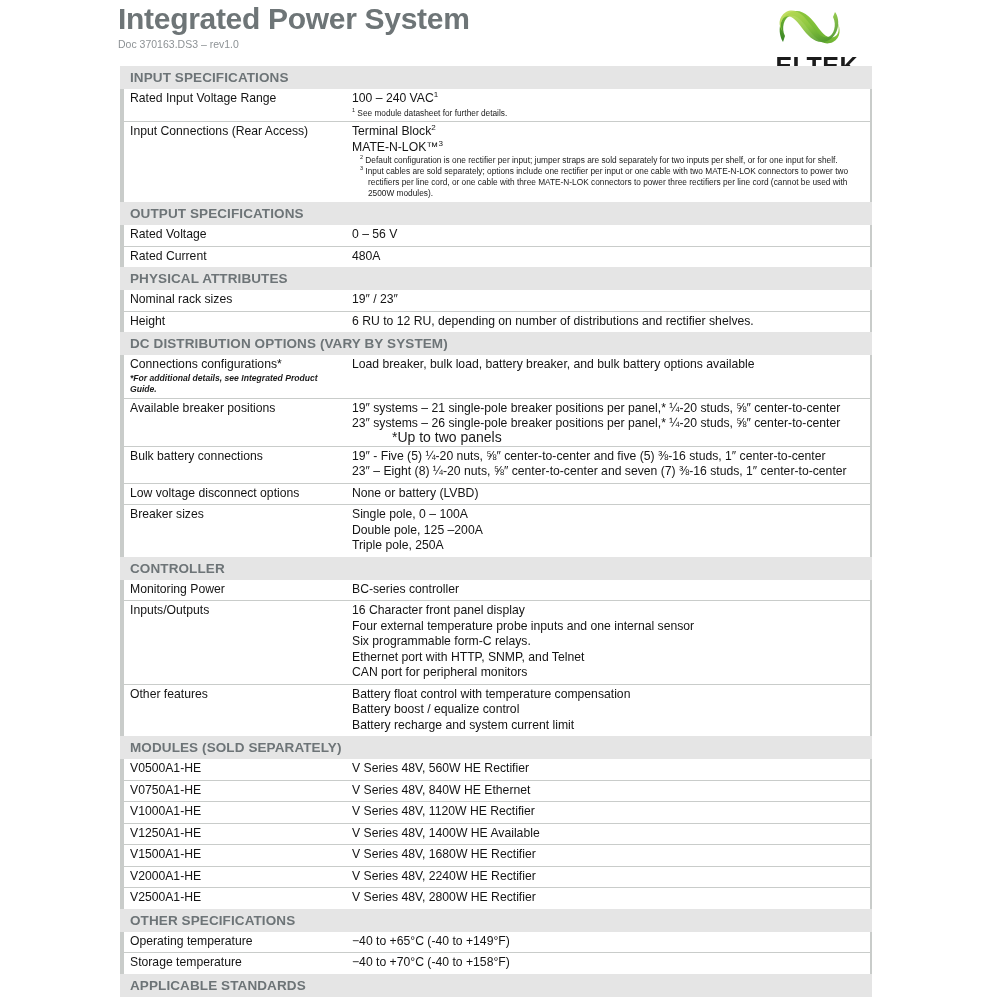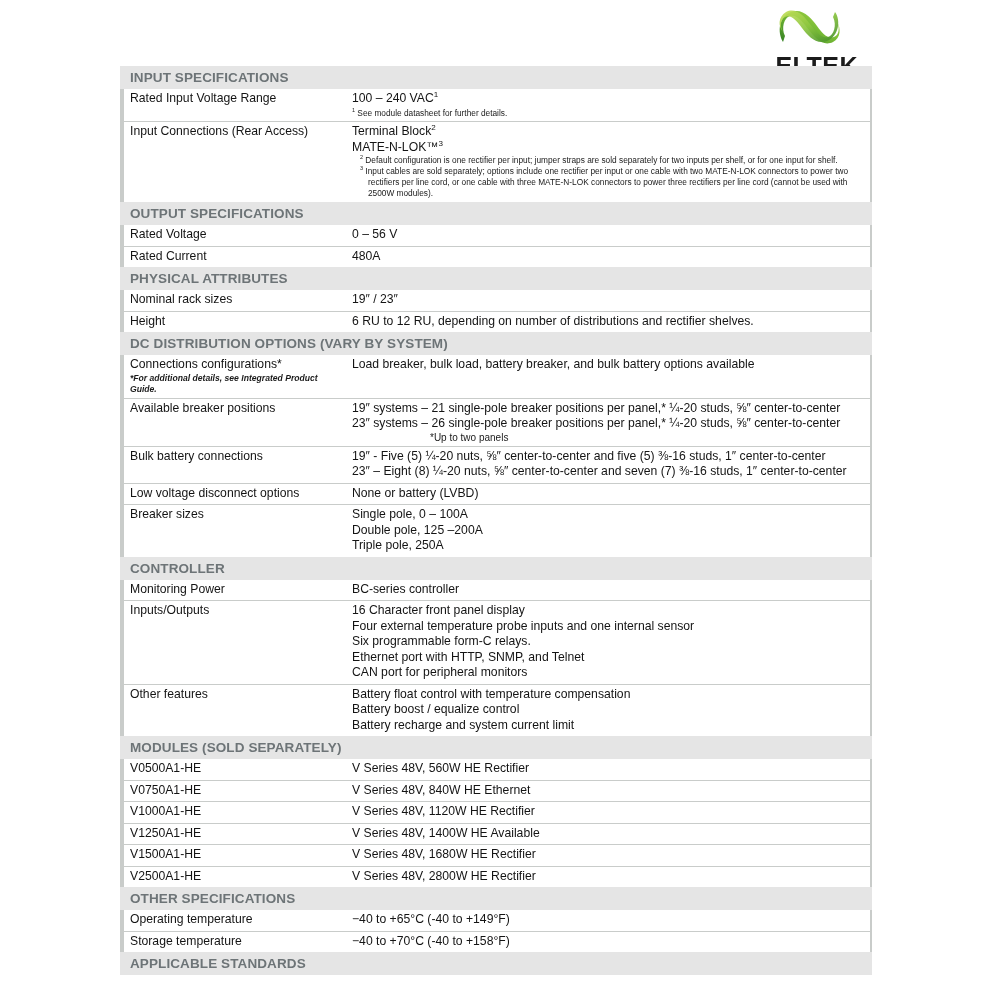--- a/index.html
+++ b/index.html
@@ -122,31 +122,35 @@
     display: block;
     font-size: 8.3px;
     line-height: 11px;
     margin-left: 8px;
     text-indent: -8px;
     padding-left: 8px;
     color: #1a1a1a;
   }
   .note-center {
     display: block;
-    font-size: 10px;
+    font-size: 14px;
     line-height: 11px;
-    margin-left: 78px;
+    margin-left: 40px;
     color: #1a1a1a;
   }
   sup { font-size: 0.66em; vertical-align: super; line-height: 0; }
 </style>
 </head>
 <body>
 
 <div class="doc-header">
+  <div class="title-block">
+    <div class="doc-title">Integrated Power System</div>
+    <div class="doc-subtitle">Doc 370163.DS3 – rev1.0</div>
+  </div>
   <div class="logo-block">
     <svg class="logo-mark" width="68" height="42" viewBox="0 0 68 42">
       <defs>
         <linearGradient id="gA" x1="0" y1="1" x2="1" y2="0">
           <stop offset="0%" stop-color="#2f7d22"></stop>
           <stop offset="55%" stop-color="#7cbe37"></stop>
           <stop offset="100%" stop-color="#b9d94a"></stop>
         </linearGradient>
         <linearGradient id="gB" x1="1" y1="1" x2="0" y2="0">
           <stop offset="0%" stop-color="#3d8a28"></stop>
@@ -355,20 +359,28 @@
         <tr>
           <td class="k">
             <span class="line">V1500A1-HE</span>
           </td>
           <td class="v">
             <span class="line">V Series 48V, 1680W HE Rectifier</span>
           </td>
         </tr>
         <tr>
           <td class="k">
+            <span class="line">V2000A1-HE</span>
+          </td>
+          <td class="v">
+            <span class="line">V Series 48V, 2240W HE Rectifier</span>
+          </td>
+        </tr>
+        <tr>
+          <td class="k">
             <span class="line">V2500A1-HE</span>
           </td>
           <td class="v">
             <span class="line">V Series 48V, 2800W HE Rectifier</span>
           </td>
         </tr>
       </tbody>
     </table>
     <div class="section-head">OTHER SPECIFICATIONS</div>
     <table class="spec">

